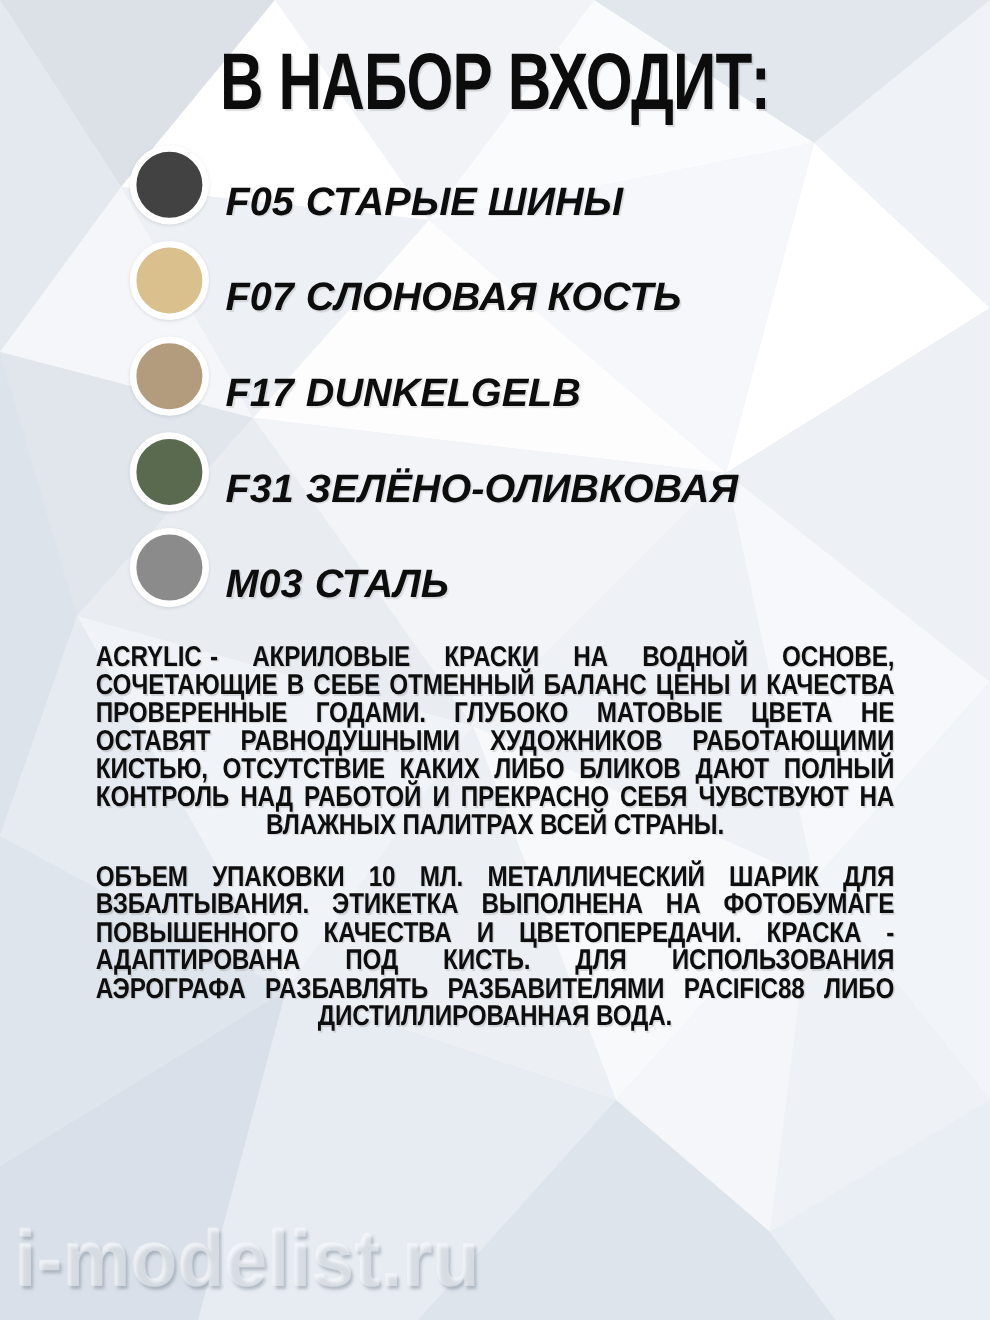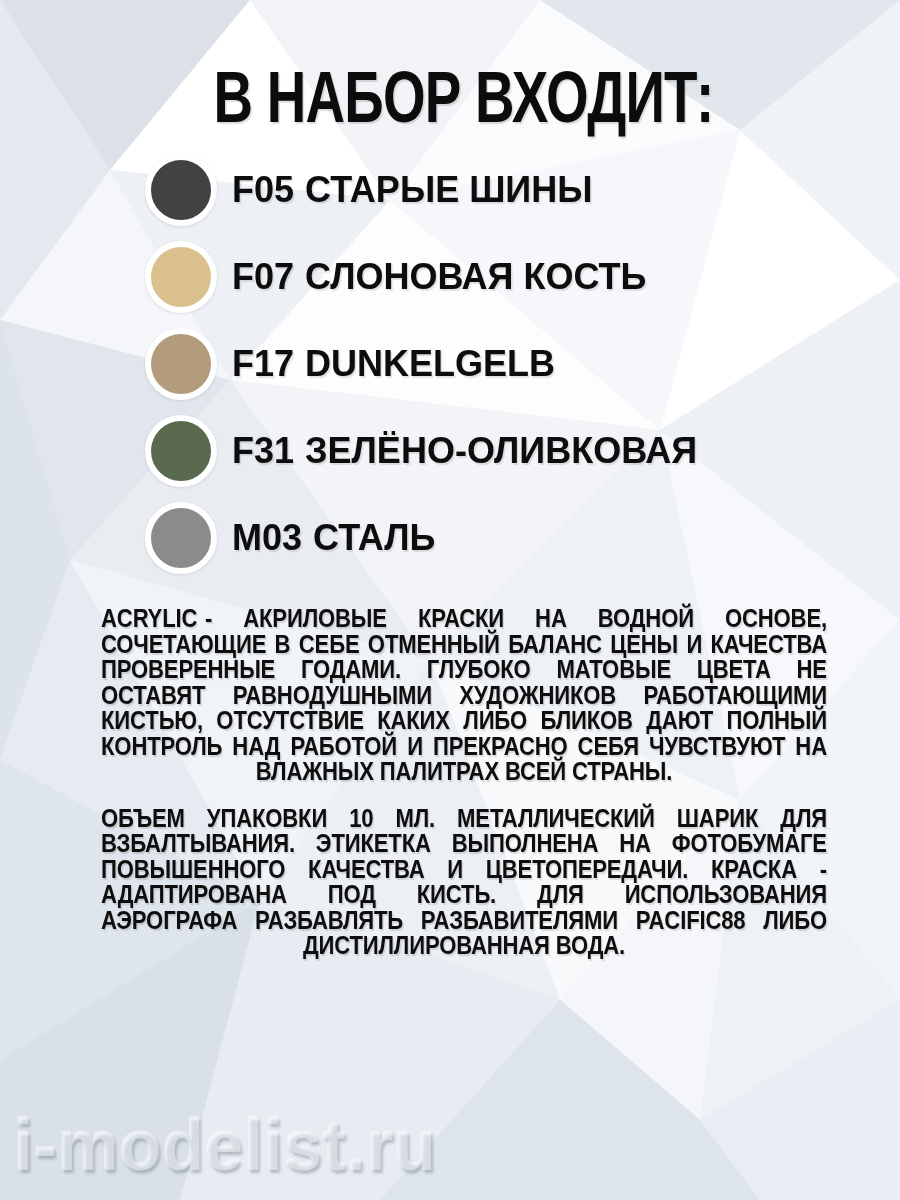--- a/index.html
+++ b/index.html
@@ -10,33 +10,33 @@
   }
   .bg{position:absolute;inset:0;z-index:0;}
   .watermark{
     position:absolute;left:14px;top:1104px;z-index:1;
     font-size:72px;font-weight:700;letter-spacing:1px;
     transform:scaleX(0.95);transform-origin:0 0;
     color:rgba(238,243,248,0.55);
     text-shadow:2px 3px 3px rgba(100,112,128,0.40),-1px -1px 1px rgba(255,255,255,0.55);
     white-space:nowrap;
   }
-  .content{position:absolute;inset:0;z-index:2;padding-top:60px;box-sizing:border-box;margin-left:27px;}
+  .content{position:absolute;inset:0;z-index:2;padding-top:38px;box-sizing:border-box;}
   .title{
     margin:0;text-align:center;
     font-size:73px;line-height:1;font-weight:800;color:#0c0c0c;
     transform:scaleX(0.75);transform-origin:50% 0;
     letter-spacing:-1px;white-space:nowrap;
     text-shadow:2px 2px 1px rgba(70,70,70,0.18);
   }
   .paint-list{
     margin:21px 0 0 118px;
     display:flex;flex-direction:column;gap:15px;
   }
-  .paint-row{display:flex;align-items:center;height:72px;}
+  .paint-row{display:flex;align-items:flex-end;height:72px;font-style:italic;}
   .swatch{
     width:60px;height:60px;border-radius:50%;
     border:6px solid #ffffff;box-sizing:content-box;
     box-shadow:0 1px 3px rgba(90,100,115,0.18);
     flex:0 0 auto;
   }
   .paint-label{
     margin-left:15px;font-size:36px;color:#0d0d0d;white-space:nowrap;
     text-shadow:1.5px 1.5px 1px rgba(70,70,70,0.15);
   }

